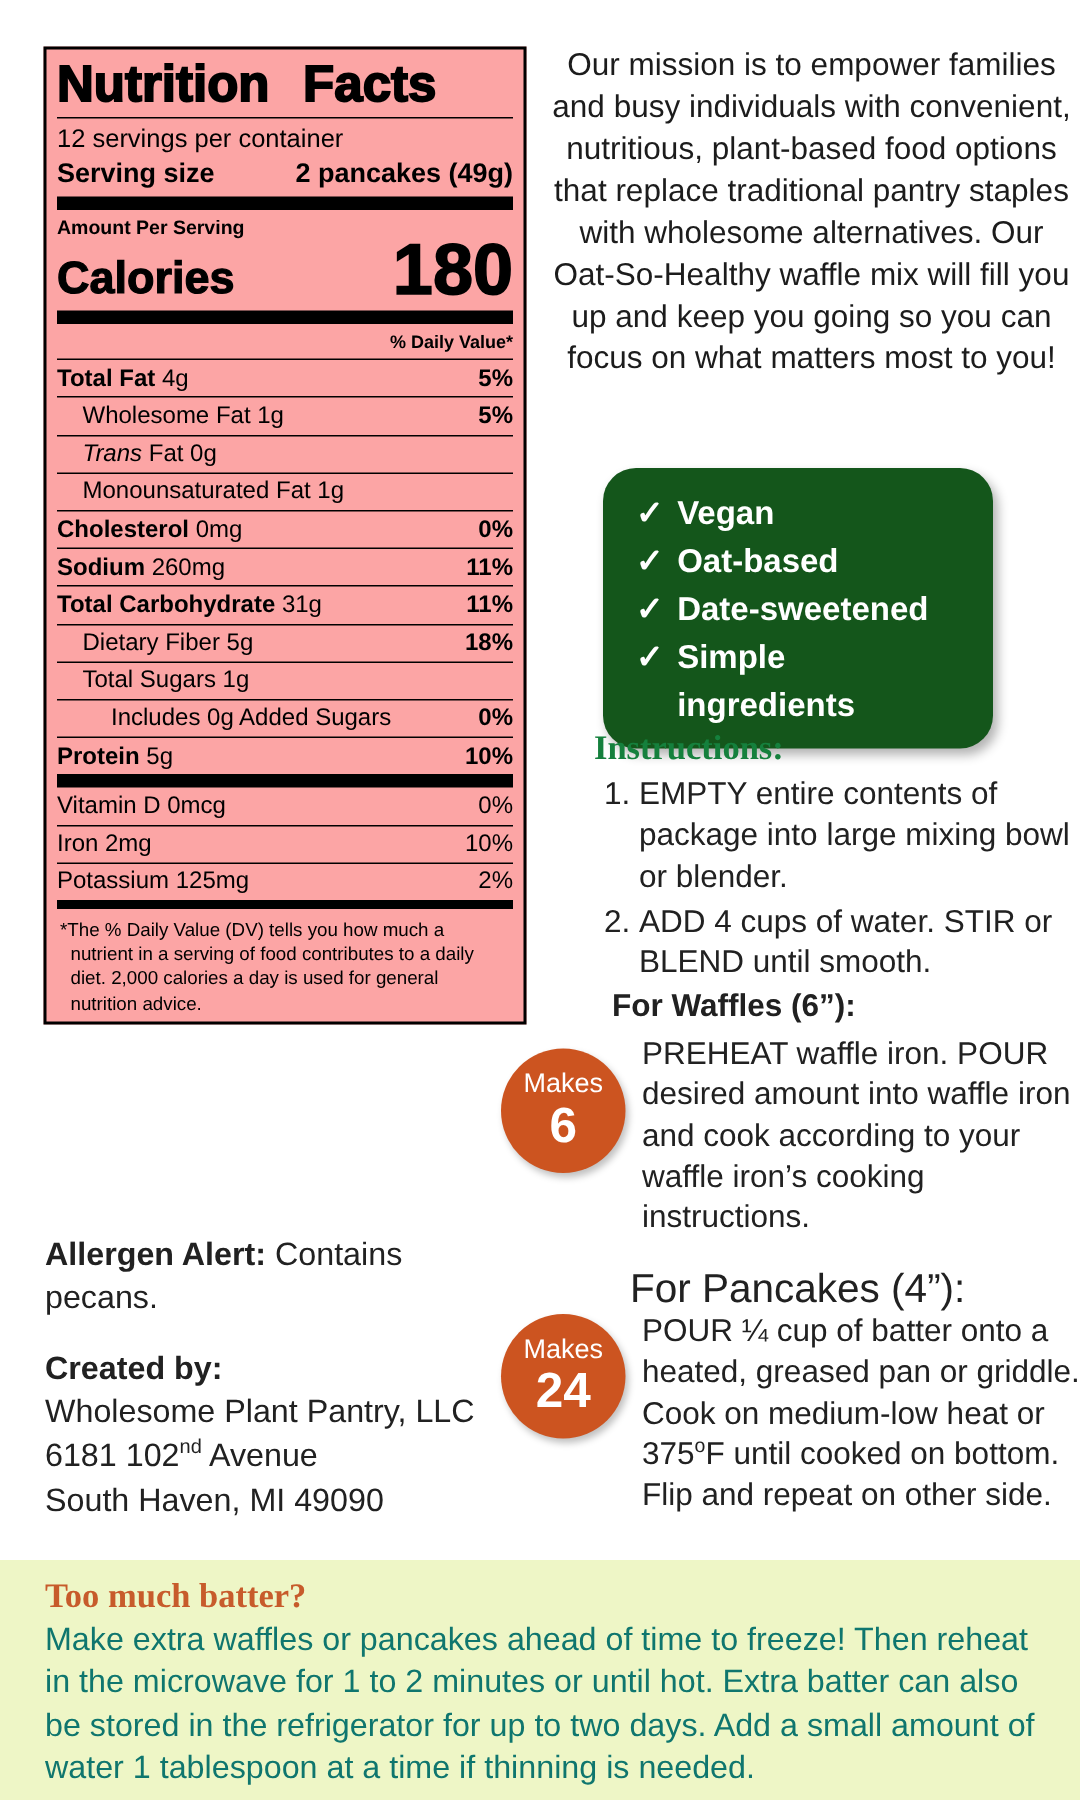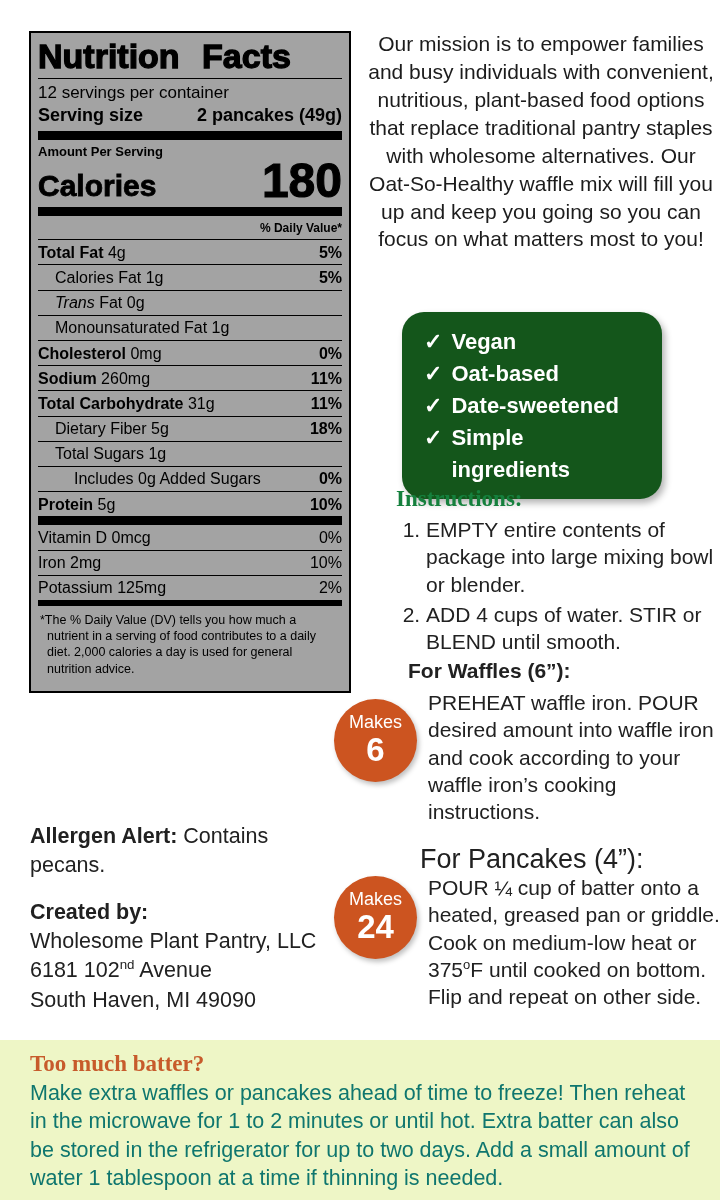--- a/index.html
+++ b/index.html
@@ -2,21 +2,21 @@
 <html><head>
 <meta charset="utf-8">
 <style>
   * { margin:0; padding:0; box-sizing:border-box; }
   html,body { width:720px; height:1200px; background:#ffffff;
     font-family:"Liberation Sans", sans-serif; color:#212121; }
   .page { position:relative; width:720px; height:1200px; overflow:hidden; background:#fff; }
 
   
   .nfp { position:absolute; left:29px; top:31px; width:322px; border:2px solid #000;
-    background:#a3a3a3; padding:4px 7px 12px 7px; color:#000; }
+    background:#fca5a5; padding:4px 7px 2px 7px; color:#000; }
   .nfp-title { font-size:34px; font-weight:bold; -webkit-text-stroke:1.3px #000;
     word-spacing:13px; line-height:1.12; white-space:nowrap; letter-spacing:0px; }
   .nfp-rule { border-top:1px solid #000; margin-top:3px; }
   .nfp-servings { font-size:17px; padding:4px 0 1px; }
   .nfp-serving-row { display:flex; justify-content:space-between; font-weight:bold;
     font-size:18px; padding:1px 0 5px; }
   .bar-thick { height:9px; background:#000; }
   .bar-med { height:6px; background:#000; }
   .nfp-aps { font-size:13px; font-weight:bold; padding-top:4px; }
   .nfp-cal-row { display:flex; justify-content:space-between; align-items:flex-end;
@@ -103,21 +103,21 @@
       <span class="nfp-cal-value">180</span>
     </div>
     <div class="bar-thick"></div>
     <div class="nfp-dv">% Daily Value*</div>
     <div class="nf-rows">
         <div class="nf-row">
           <span class=""><b>Total Fat</b> 4g</span>
           <span class="nf-pct">5%</span>
         </div>
         <div class="nf-row">
-          <span class="ind1">Calories Fat 1g</span>
+          <span class="ind1">Wholesome Fat 1g</span>
           <span class="nf-pct">5%</span>
         </div>
         <div class="nf-row">
           <span class="ind1"><i>Trans</i> Fat 0g</span>
           <span class="nf-pct plain"></span>
         </div>
         <div class="nf-row">
           <span class="ind1">Monounsaturated Fat 1g</span>
           <span class="nf-pct plain"></span>
         </div>

